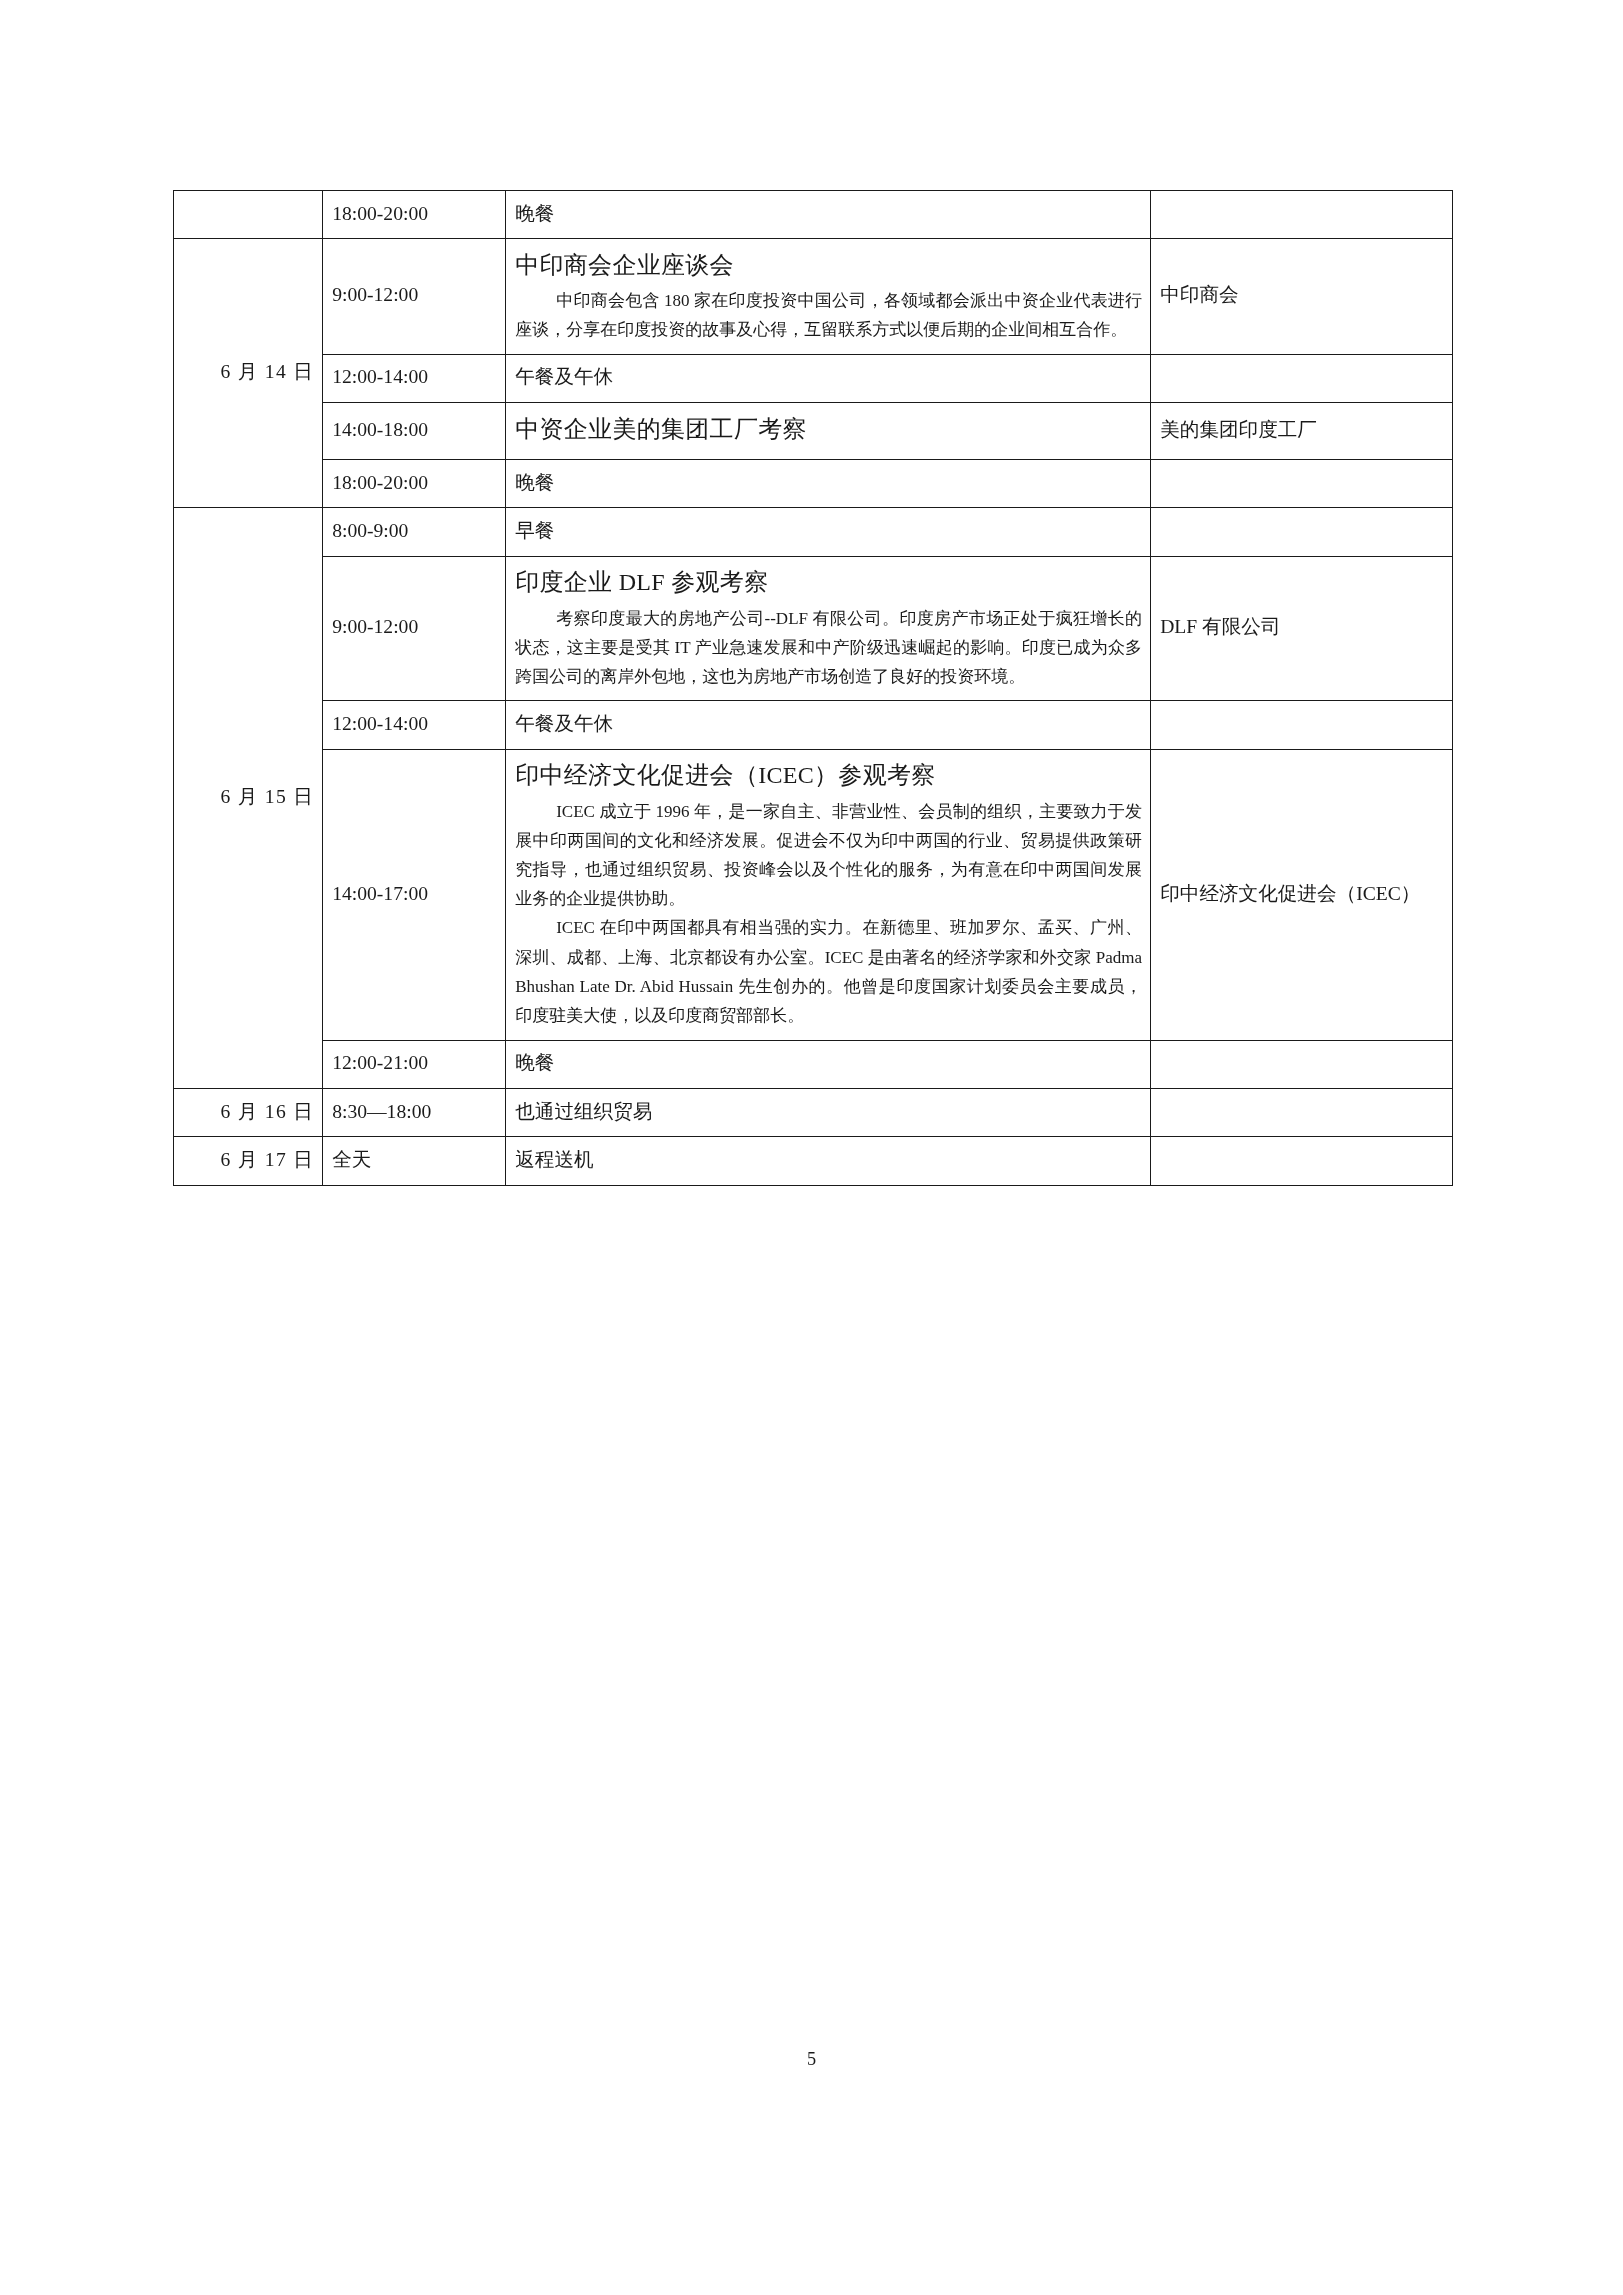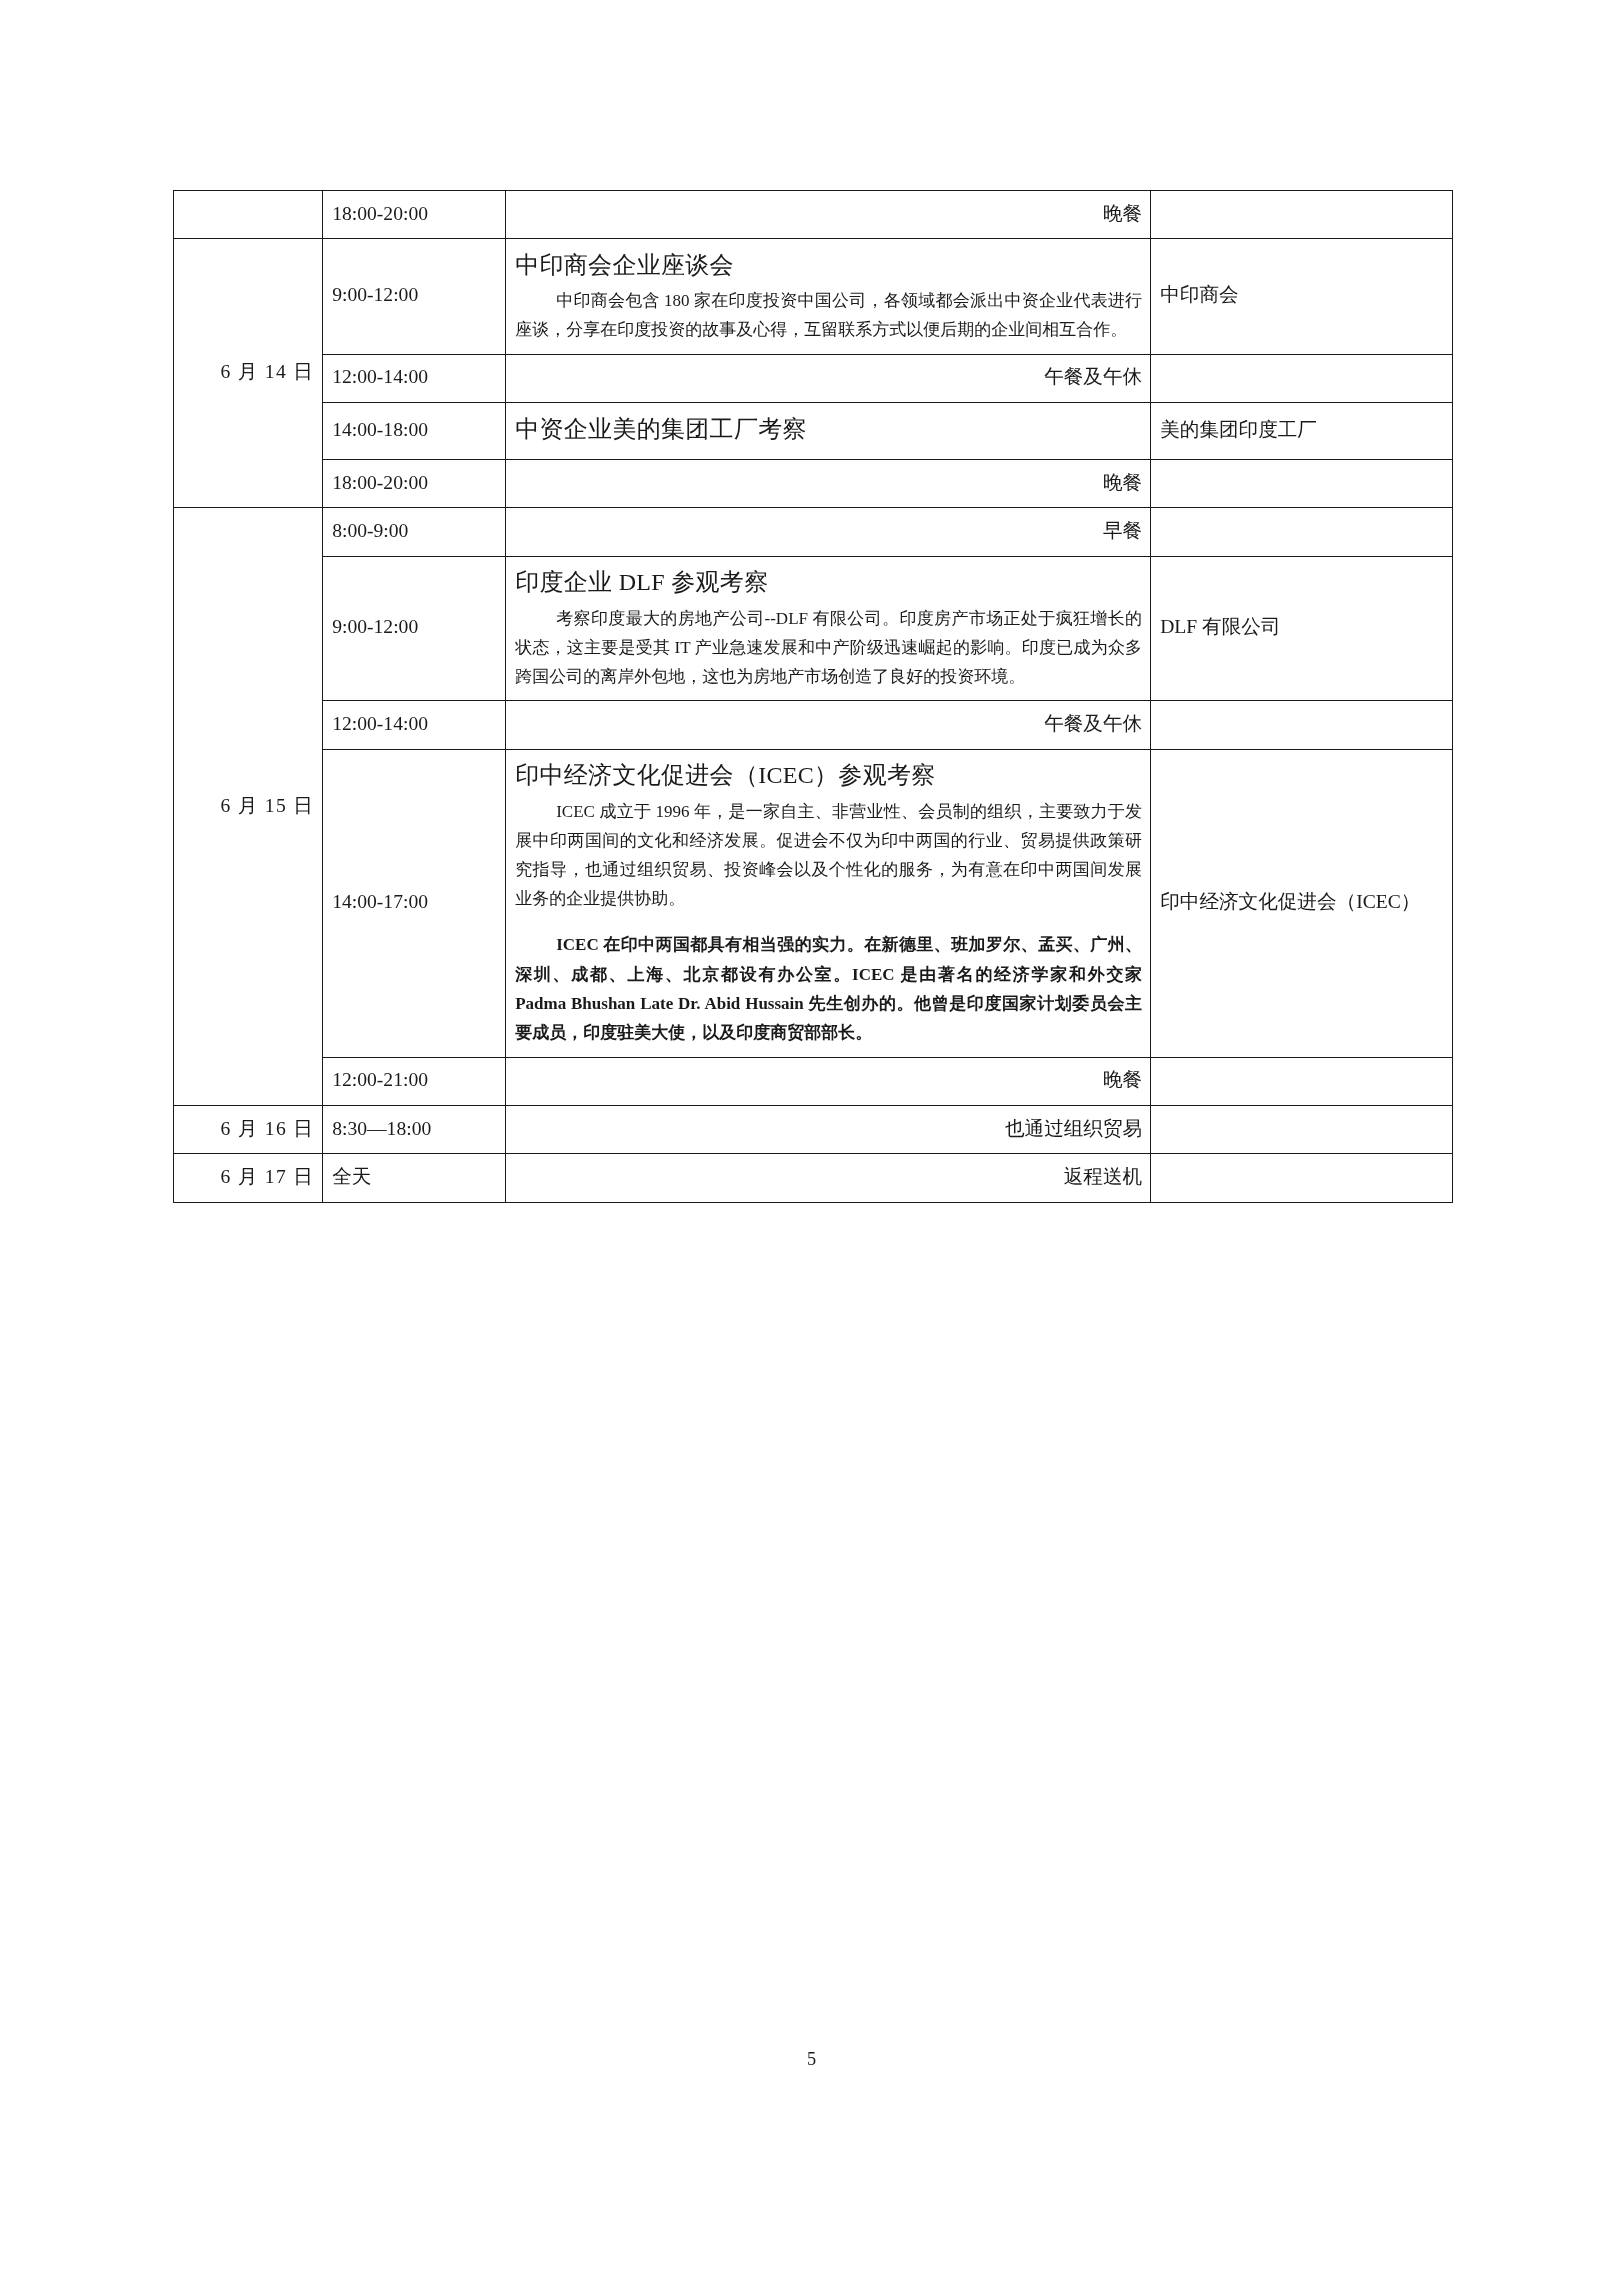--- a/index.html
+++ b/index.html
@@ -65,27 +65,25 @@
   }
   .body-par {
     margin: 0;
     text-indent: 41px;
     text-align: justify;
     text-justify: inter-ideograph;
     font-size: 17px;
     line-height: 1.72;
   }
   .body-par + .body-par {
-    margin-top: 17px;
-    font-weight: bold;
+    margin-top: 0;
   }
   .single-line {
     margin: 0;
     font-size: 19.6px;
-    text-align: right;
   }
   .tall-pad {
     padding-top: 14.4px;
     padding-bottom: 15.7px;
   }
   .place-multiline {
     line-height: 1.6;
   }
   .pagenum {
     position: absolute;

